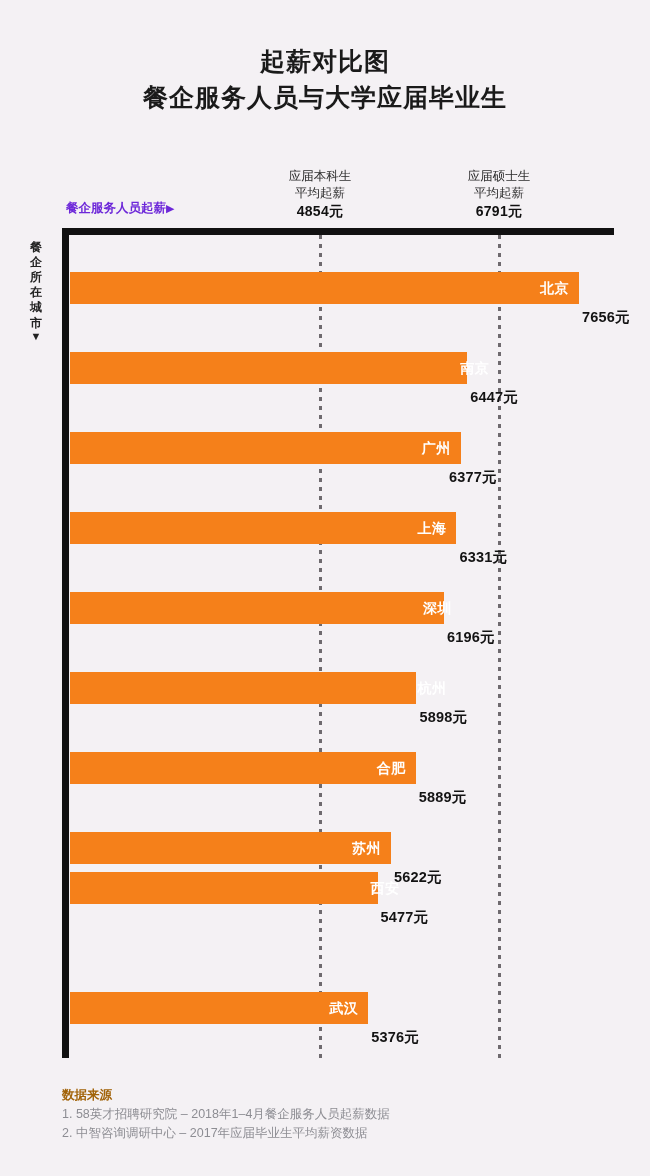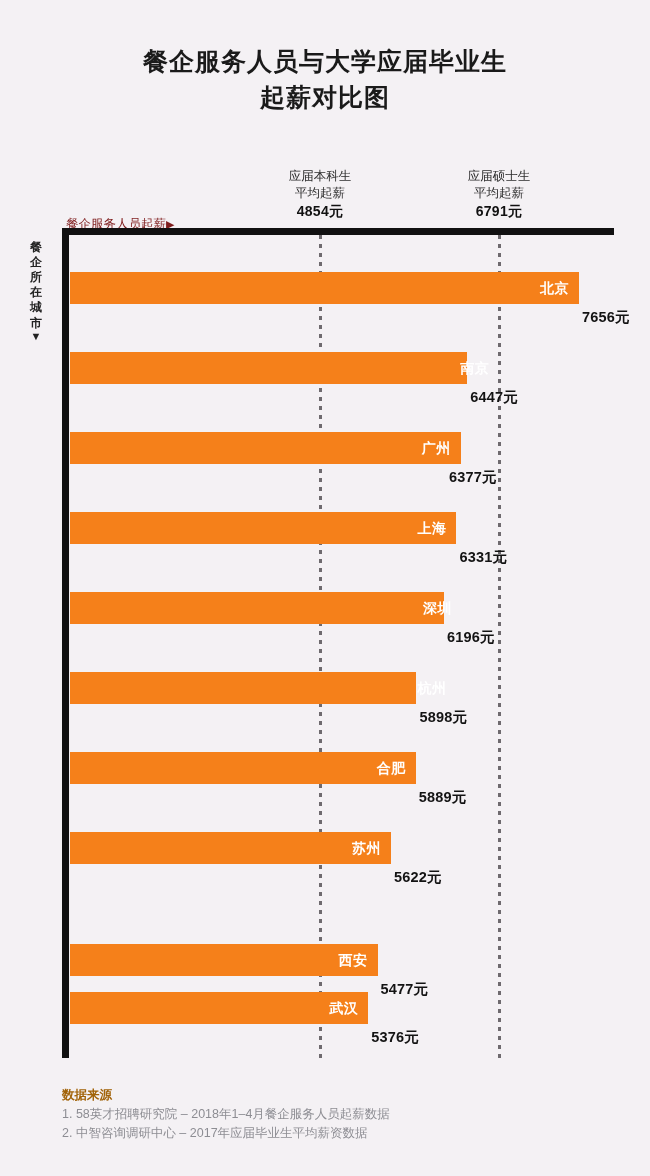--- a/index.html
+++ b/index.html
@@ -24,22 +24,22 @@
   .col-head{
     position:absolute;text-align:center;color:#2b2b2b;
     font-size:12.5px;line-height:1.35;font-weight:500;
     transform:translateX(-50%);
   }
   .col-head .val{font-weight:bold;font-size:14px;color:#111;letter-spacing:.3px;}
   #head-bachelor{left:320px;top:168px;}
   #head-master{left:499px;top:168px;}
 
   .left-head{
-    position:absolute;left:66px;top:216px;
-    font-size:12.5px;font-weight:normal;color:#7f1d1d;
+    position:absolute;left:66px;top:200px;
+    font-size:12.5px;font-weight:bold;color:#6d28d9;
     white-space:nowrap;
   }
   .left-head .tri{font-size:11px;}
 
   
   .y-caption{
     position:absolute;left:25px;top:240px;width:22px;
     font-size:12px;font-weight:bold;color:#222;
     line-height:1.26;text-align:center;
   }
@@ -88,22 +88,22 @@
     position:absolute;left:62px;top:1086px;width:560px;
     color:#8d8d93;font-size:12.5px;line-height:1.52;
   }
   .footer .f-title{font-weight:bold;color:#a16207;display:block;}
   .footer .f-line{display:block;}
 </style>
 </head>
 <body>
 
 <div class="title">
+  <span class="line">起薪对比图</span>
   <span class="line">餐企服务人员与大学应届毕业生</span>
-  <span class="line">起薪对比图</span>
 </div>
 
 <div class="col-head" id="head-bachelor">
   <div>应届本科生</div>
   <div>平均起薪</div>
   <div class="val">4854元</div>
 </div>
 
 <div class="col-head" id="head-master">
   <div>应届硕士生</div>
@@ -166,21 +166,21 @@
       <div class="bar-row" style="top: 524px; width: 552px;">
         <div class="bar" style="left: 8px; width: 345.645px;"></div>
         <div class="bar-city" style="right: 198.355px;">合肥</div>
         <div class="bar-value" style="left: 356.645px;">5889元</div>
       </div>
       <div class="bar-row" style="top: 604px; width: 552px;">
         <div class="bar" style="left: 8px; width: 320.972px;"></div>
         <div class="bar-city" style="right: 223.028px;">苏州</div>
         <div class="bar-value" style="left: 331.972px;">5622元</div>
       </div>
-      <div class="bar-row" style="top: 716px; width: 552px;">
+      <div class="bar-row" style="top: 644px; width: 552px; padding-left: 32px;">
         <div class="bar" style="left: 8px; width: 307.572px;"></div>
         <div class="bar-city" style="right: 236.428px;">西安</div>
         <div class="bar-value" style="left: 318.572px;">5477元</div>
       </div>
       <div class="bar-row" style="top: 764px; width: 552px;">
         <div class="bar" style="left: 8px; width: 298.239px;"></div>
         <div class="bar-city" style="right: 245.761px;">武汉</div>
         <div class="bar-value" style="left: 309.239px;">5376元</div>
       </div>
     </div>

